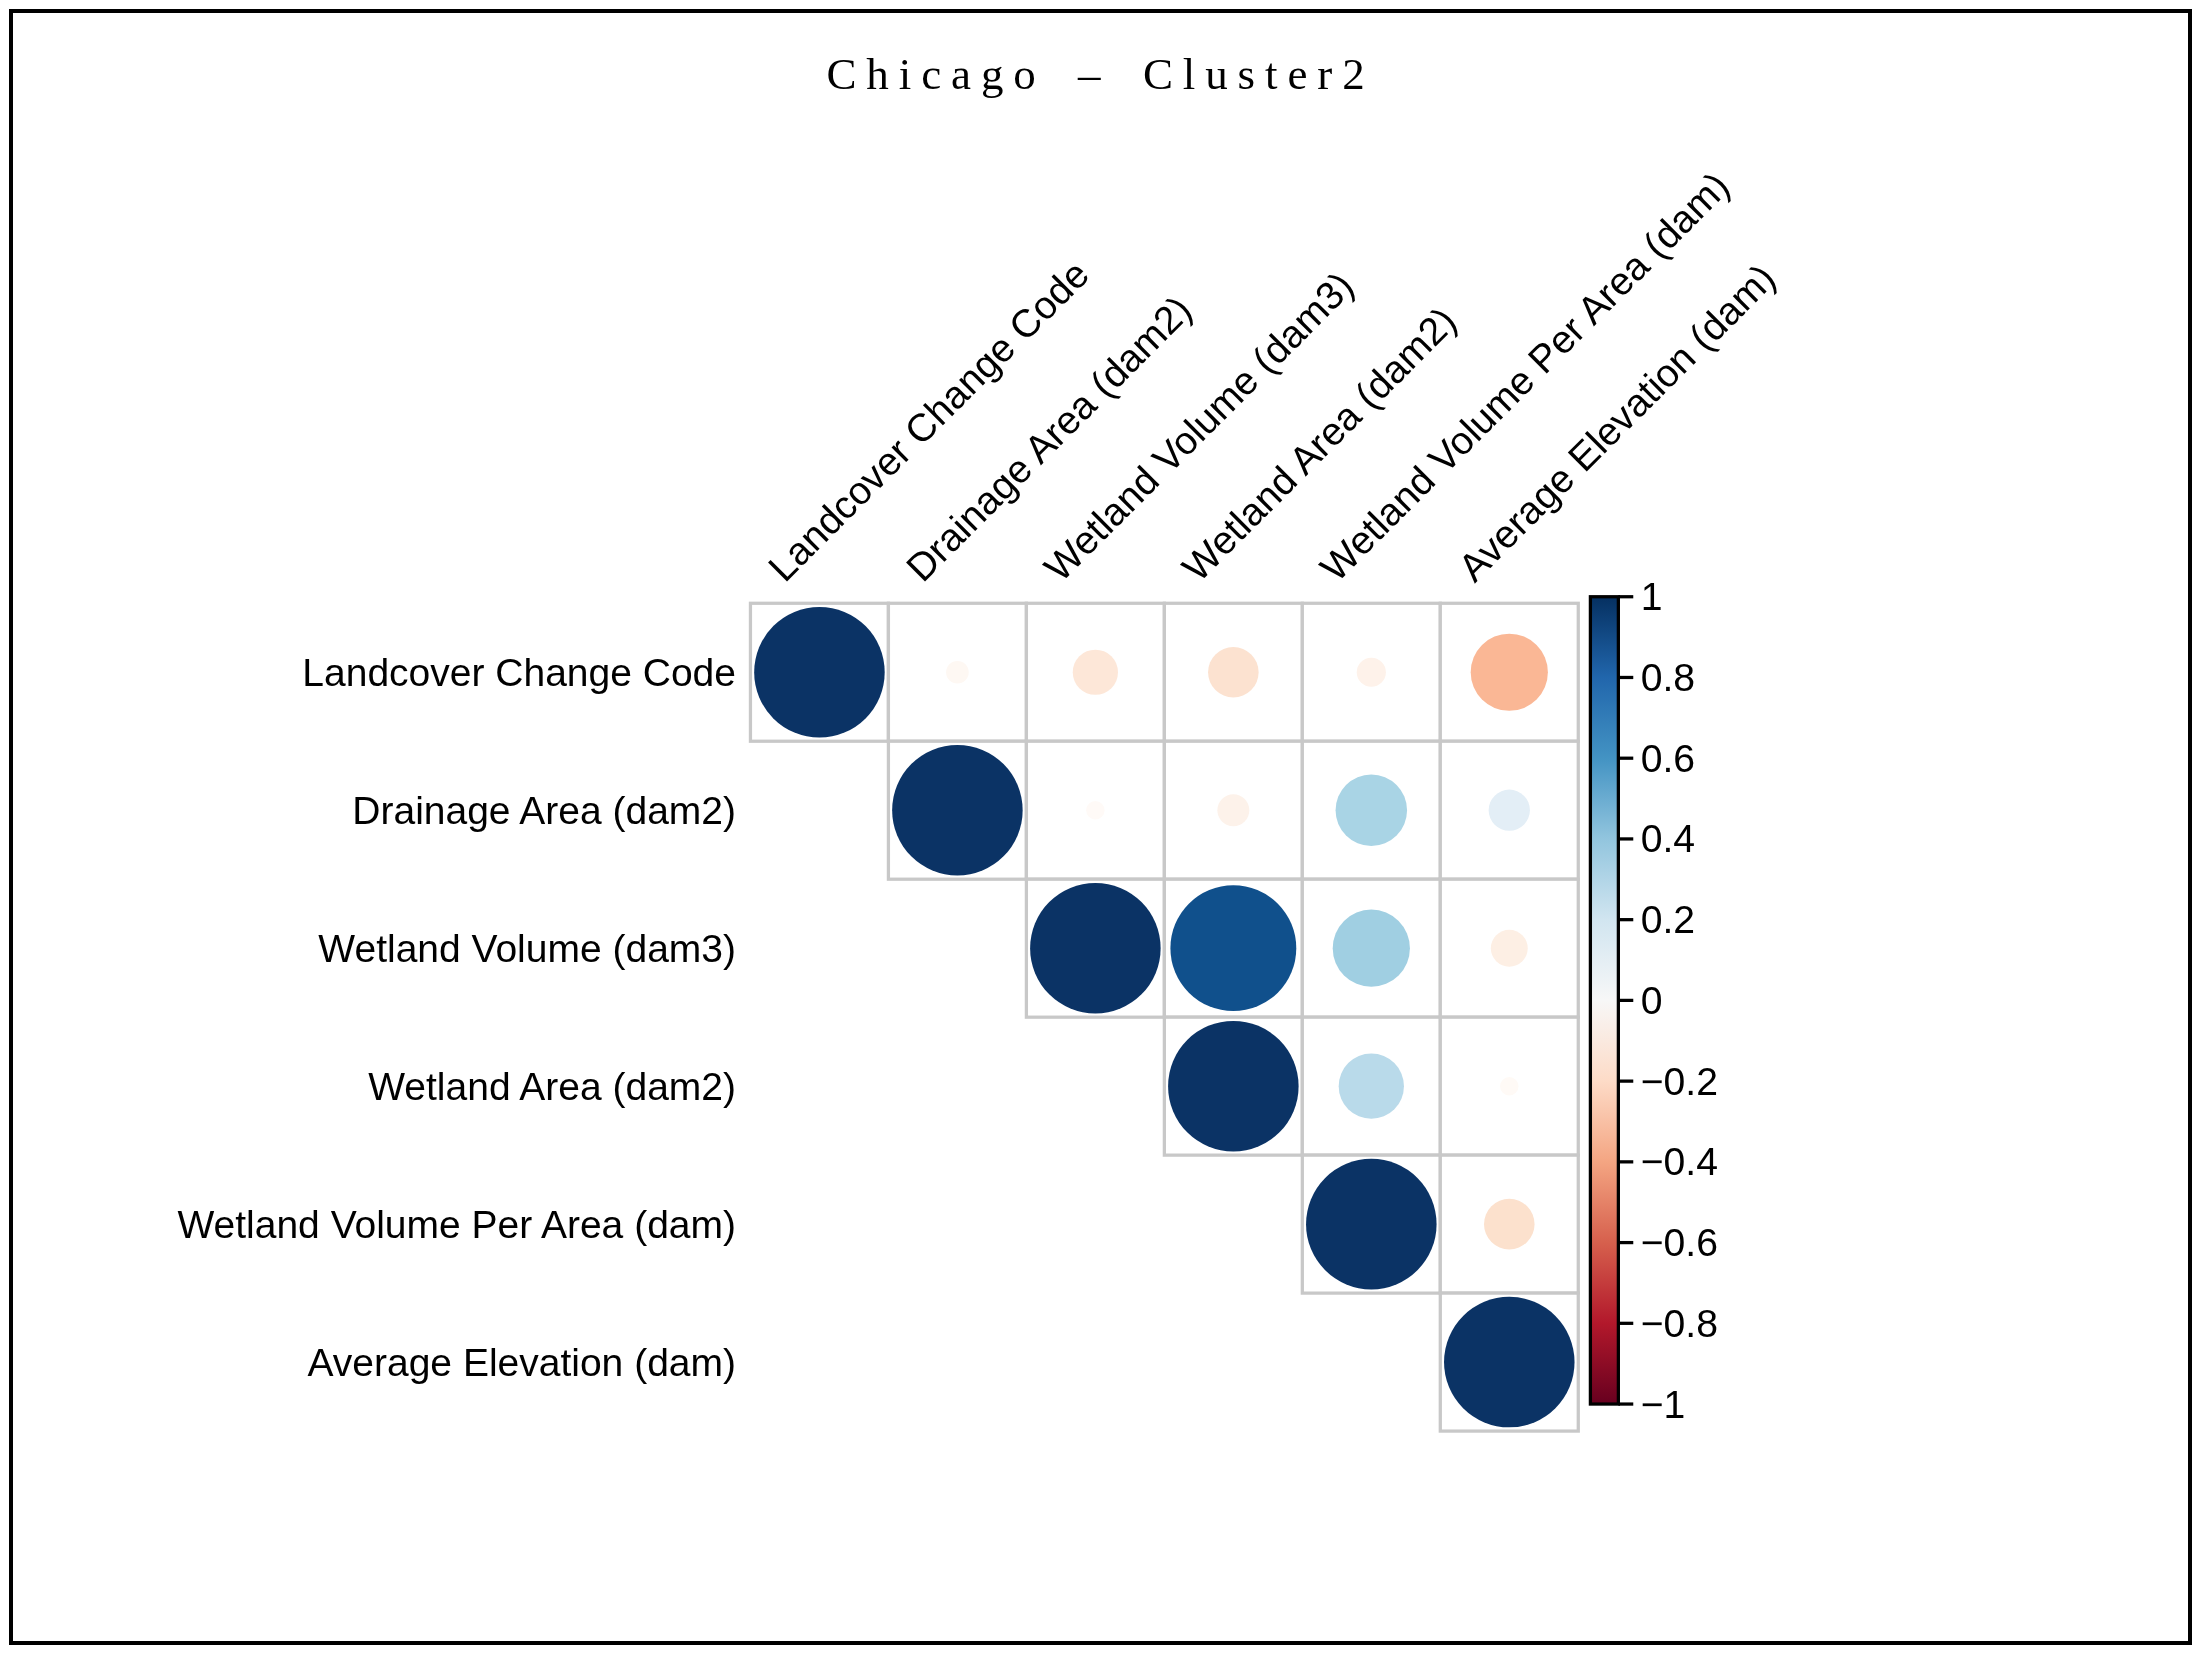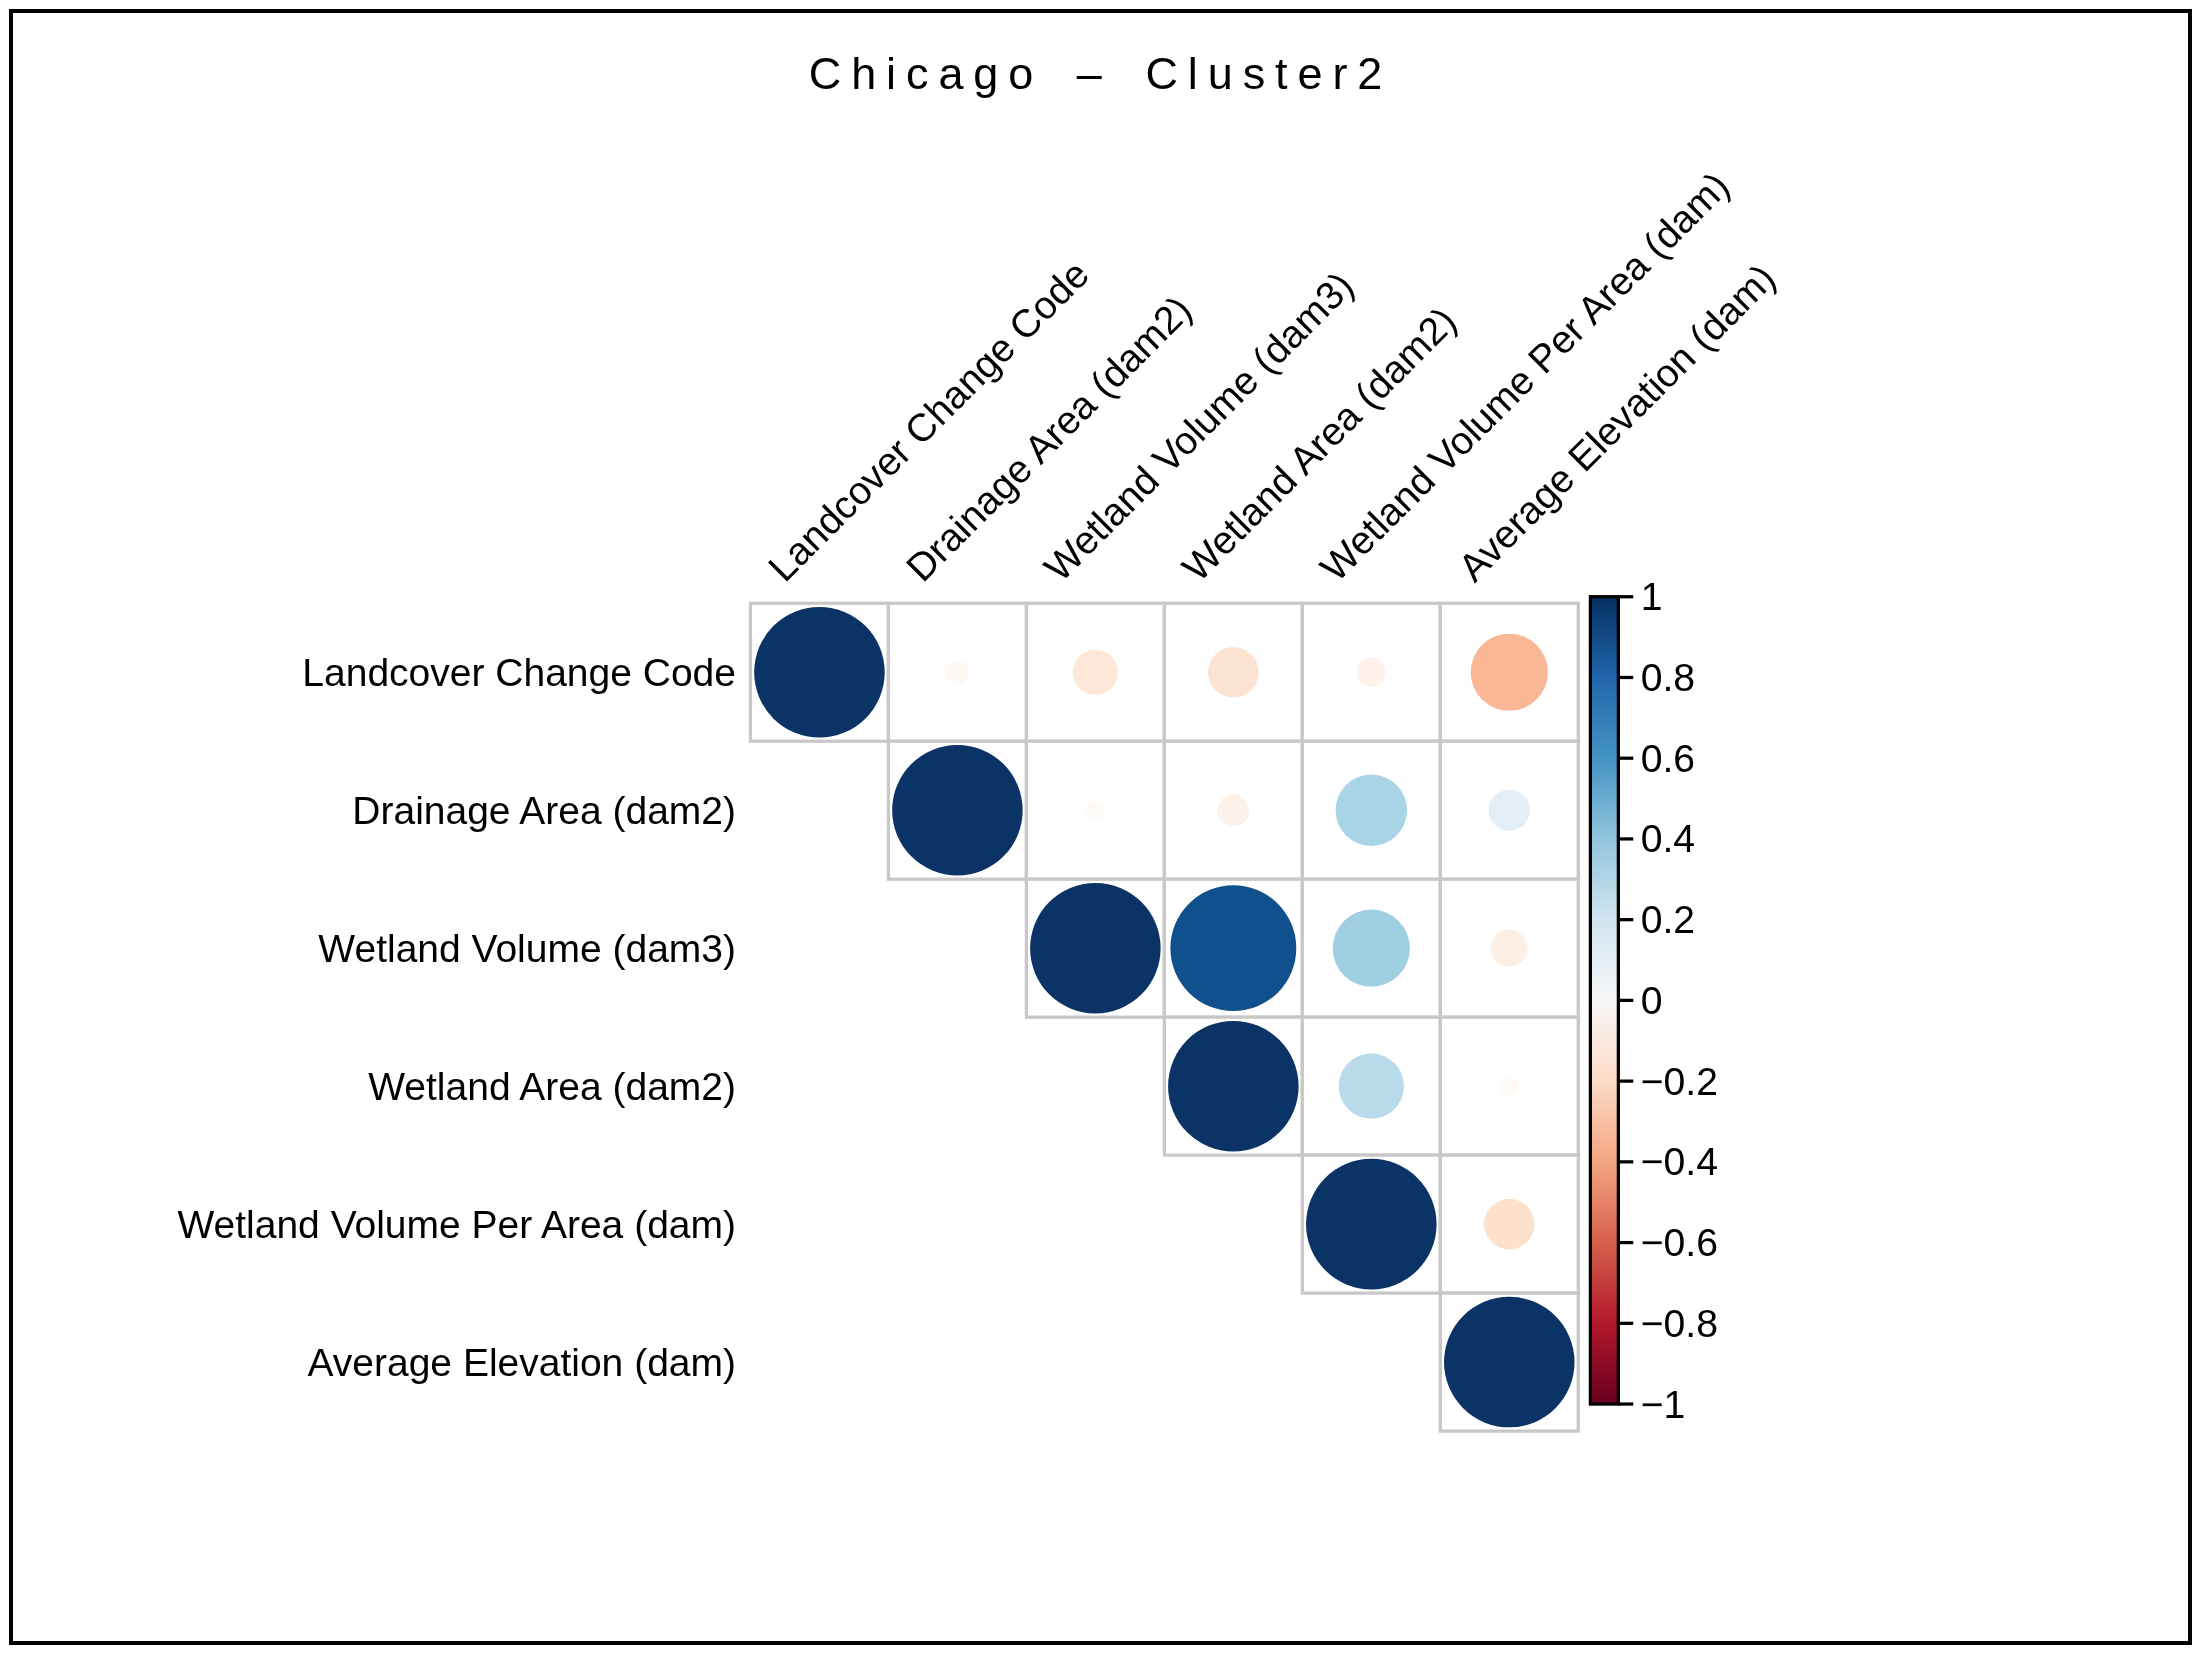--- a/index.html
+++ b/index.html
@@ -12,21 +12,21 @@
   }
   #frame{
     position:absolute;
     left:9.3px;top:9.3px;right:9.3px;bottom:9.3px;
     border:4.7px solid #000000;
   }
   #plot-title{
     position:absolute;
     left:0;top:48px;width:2201px;
     text-align:center;
-    font-family:Liberation Sans, sans-serif;
+    font-family:Liberation Serif, serif;
     font-size:45px;
     letter-spacing:0.22em;
     word-spacing:0.25em;
     color:#000000;
     white-space:nowrap;
   }
   #chart-svg{position:absolute;left:0;top:0;}
   .row-label{
     position:absolute;
     width:653px;

